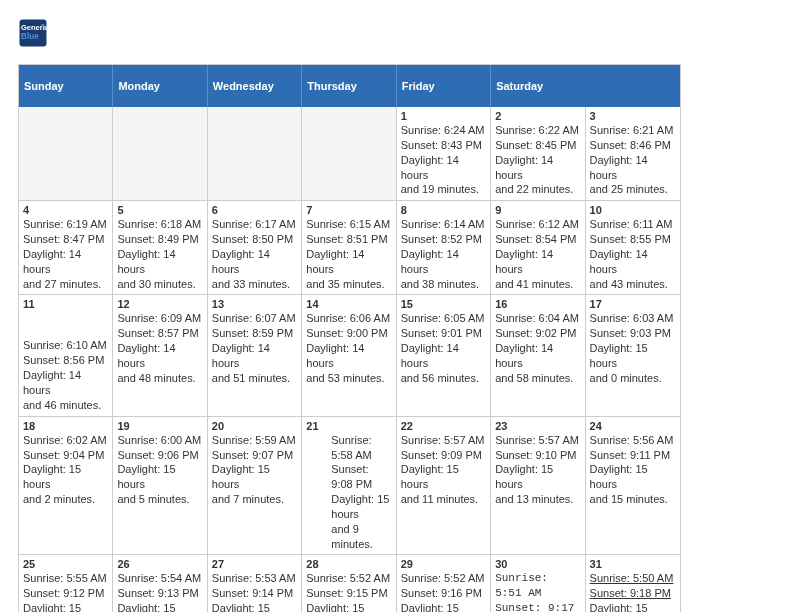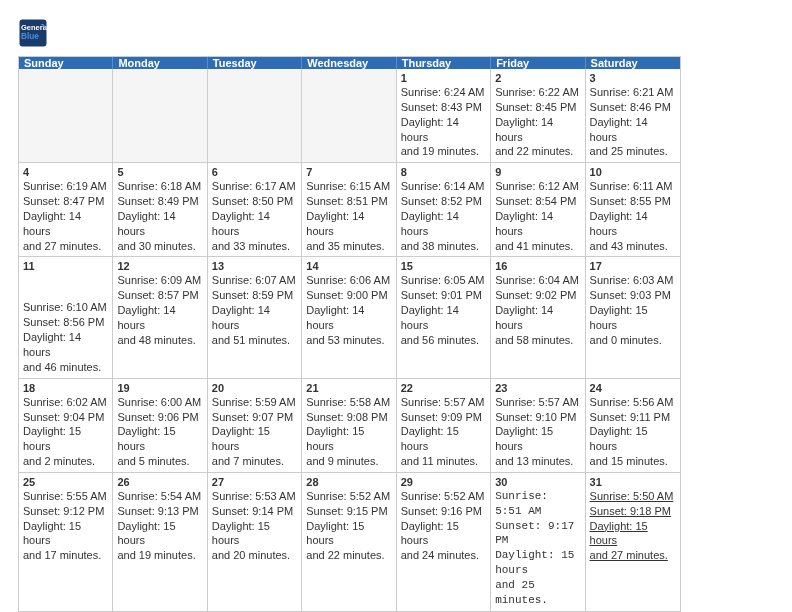--- a/index.html
+++ b/index.html
@@ -9,20 +9,21 @@
       width: 792px;
       height: 612px;
       overflow: hidden;
     }
     .page {
       width: 699px;
       height: 612px;
       padding: 18px 18px 10px 18px;
       display: flex;
       flex-direction: column;
+      gap: 8px;
     }
     .header {
       display: flex;
       justify-content: space-between;
       align-items: flex-start;
       margin-bottom: 8px;
     }
     .logo {
       display: flex;
       align-items: center;
@@ -62,21 +63,21 @@
     }
     .cal-header-row {
       display: grid;
       grid-template-columns: repeat(7, 1fr);
       background: #2e6db4;
     }
     .cal-header-cell {
       color: #fff;
       font-size: 11px;
       font-weight: bold;
-      padding: 0 5px;
+      padding: 15px 5px;
       text-align: left;
       border-right: 1px solid #5590cc;
     }
     .cal-header-cell:last-child {
       border-right: none;
     }
     .cal-body {
       flex: 1;
       display: flex;
       flex-direction: column;
@@ -137,21 +138,20 @@
     <div class="title-block">
       <div class="main-title"></div>
       <div class="subtitle"></div>
     </div>
   </div>
 
   <div class="calendar">
     <div class="cal-header-row" id="cal-header">
         <div class="cal-header-cell">Sunday</div>
         <div class="cal-header-cell">Monday</div>
-        <div class="cal-header-cell">Tuesday</div>
         <div class="cal-header-cell">Wednesday</div>
         <div class="cal-header-cell">Thursday</div>
         <div class="cal-header-cell">Friday</div>
         <div class="cal-header-cell">Saturday</div>
       </div>
     <div class="cal-body" id="cal-body">
         <div class="cal-row">
           <div class="cal-cell empty"></div>
           <div class="cal-cell empty"></div>
           <div class="cal-cell empty"></div>
@@ -297,21 +297,21 @@
           </div>
           <div class="cal-cell">
             <div class="day-num">20</div>
             <div class="cell-info" style="white-space: pre-line;">Sunrise: 5:59 AM
 Sunset: 9:07 PM
 Daylight: 15 hours
 and 7 minutes.</div>
           </div>
           <div class="cal-cell">
             <div class="day-num">21</div>
-            <div class="cell-info" style="white-space: pre-line;">Sunrise: 5:58 AM
+            <div class="cell-info" style="white-space: pre-line; margin-left: 25px;">Sunrise: 5:58 AM
 Sunset: 9:08 PM
 Daylight: 15 hours
 and 9 minutes.</div>
           </div>
           <div class="cal-cell">
             <div class="day-num">22</div>
             <div class="cell-info" style="white-space: pre-line;">Sunrise: 5:57 AM
 Sunset: 9:09 PM
 Daylight: 15 hours
 and 11 minutes.</div>

